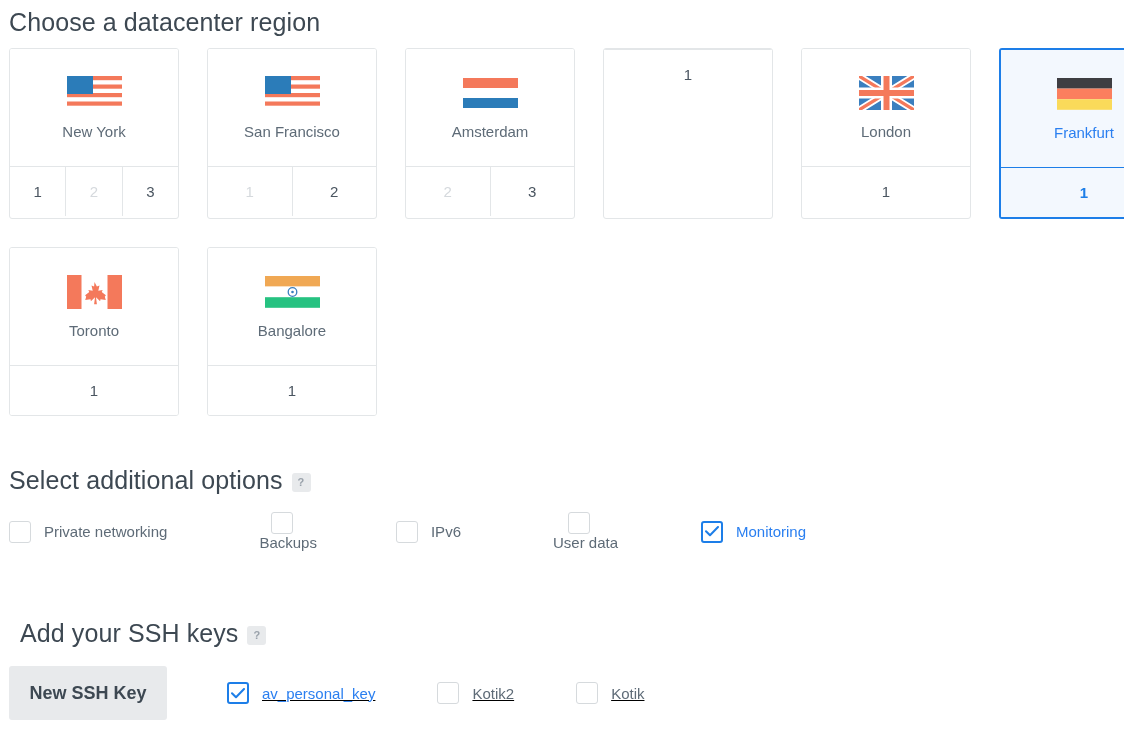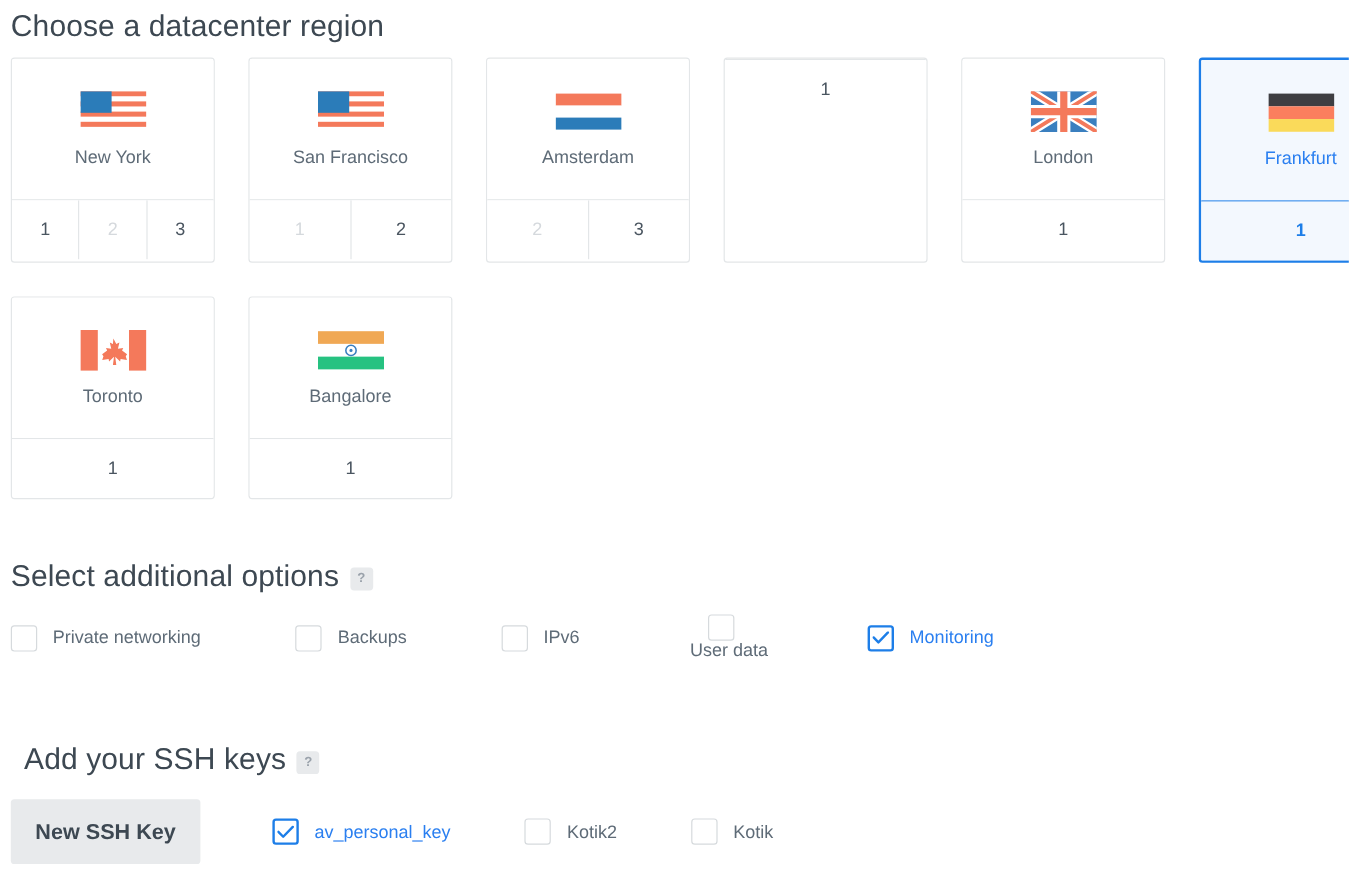--- a/index.html
+++ b/index.html
@@ -304,21 +304,21 @@
 
   <div class="section-title options-heading">
     <span>Select additional options</span>
     <span class="help-badge">?</span>
   </div>
   <div class="options-row">
       <div class="opt" style="margin-left: 0px;">
         <span class="cbox"></span>
         <span class="opt-label">Private networking</span>
       </div>
-      <div class="opt" style="margin-left: 43px;">
+      <div class="opt" style="margin-left: 43px; flex-direction: column;">
         <span class="cbox"></span>
         <span class="opt-label">Backups</span>
       </div>
       <div class="opt" style="margin-left: 43px;">
         <span class="cbox"></span>
         <span class="opt-label">IPv6</span>
       </div>
       <div class="opt" style="margin-left: 43px; flex-direction: column;">
         <span class="cbox"></span>
         <span class="opt-label">User data</span>
@@ -333,21 +333,21 @@
       </div>
     </div>
 
   <div class="section-title ssh-heading">
     <span>Add your SSH keys</span>
     <span class="help-badge">?</span>
   </div>
   <div class="ssh-row">
     <button class="new-ssh-btn">New SSH Key</button>
     <div style="width:60px;"></div>
-    <div id="ssh-keys" style="display:flex; ">
+    <div id="ssh-keys" style="display:flex; text-decoration:underline;">
         <div class="key checked" style="margin-left: 0px;">
           <span class="cbox checked">
             <svg width="14" height="11" viewBox="0 0 14 11">
   <path d="M1 5.2 L5 9.3 L13 1" fill="none" stroke="#1d7ee8" stroke-width="2" stroke-linecap="round" stroke-linejoin="round"></path>
             </svg>
           </span>
           <span class="key-label">av_personal_key</span>
         </div>
         <div class="key" style="margin-left: 62px;">
           <span class="cbox"></span>

